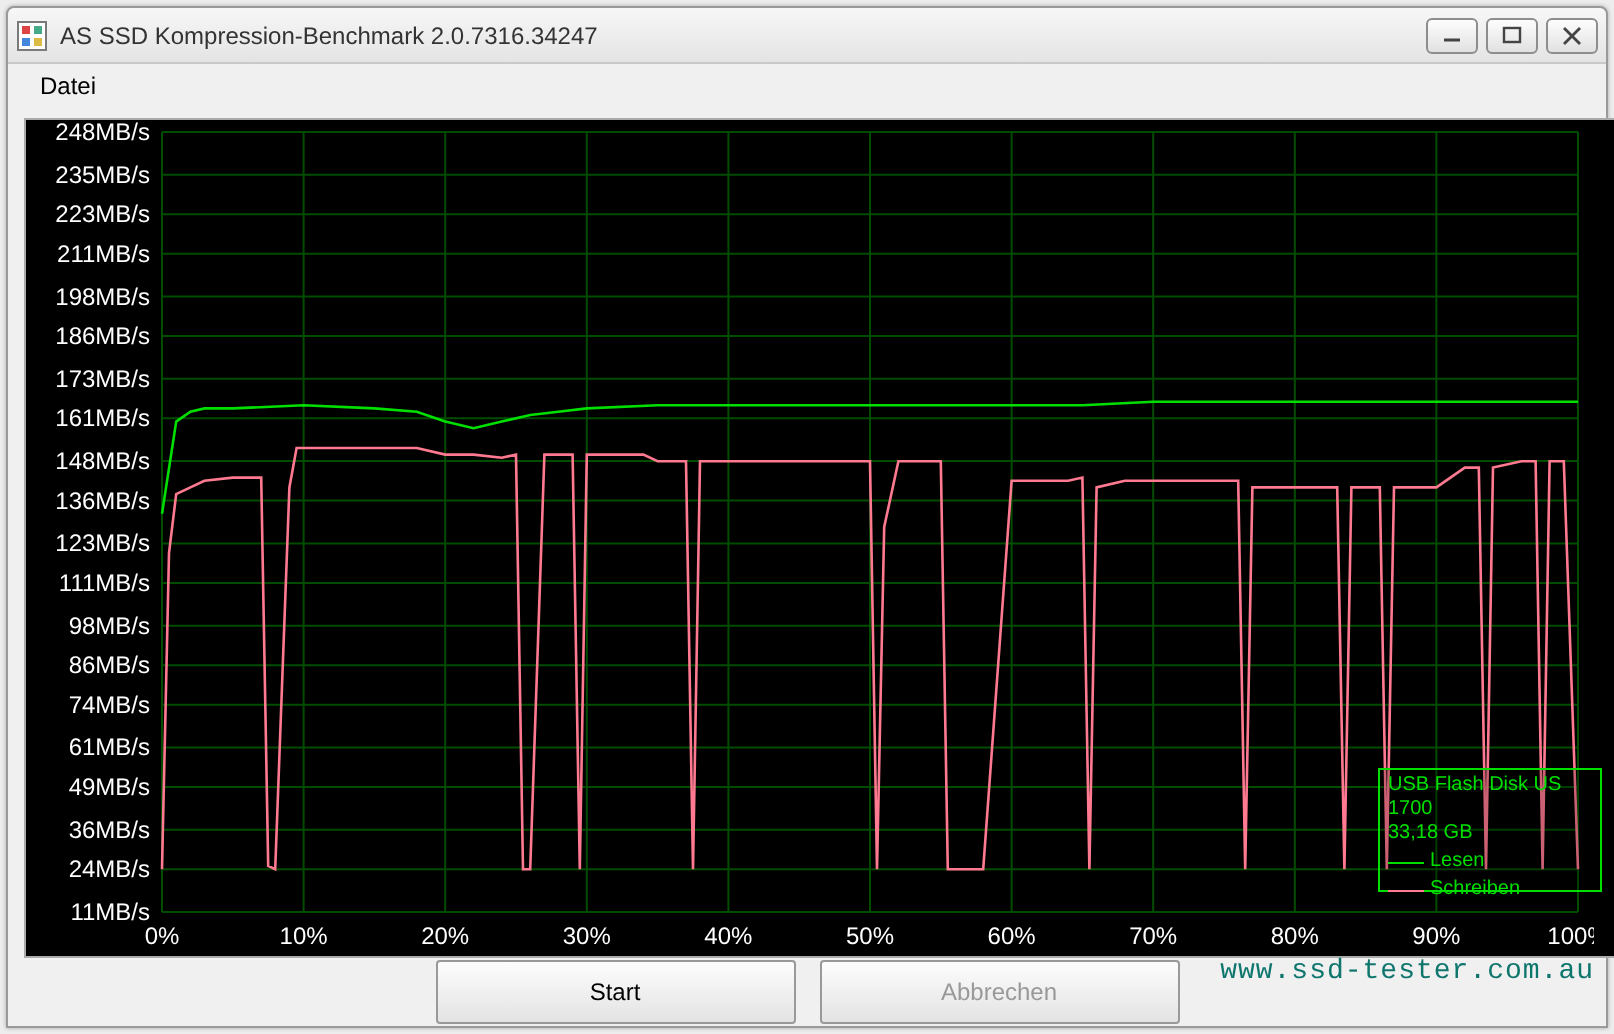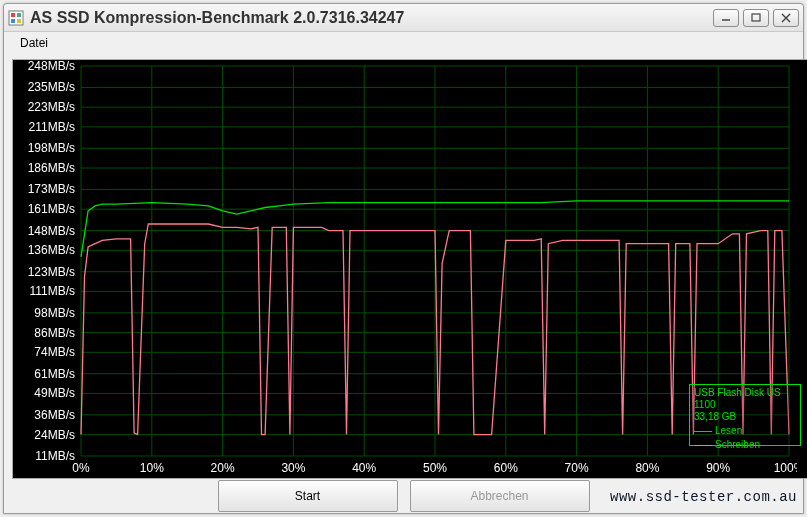--- a/index.html
+++ b/index.html
@@ -23,21 +23,21 @@
     background: linear-gradient(#f7f7f7,#e4e4e4);
     border-bottom: 1px solid #c9c9c9;
     display: flex; align-items: center;
     padding: 0 4px;
     border-radius: 4px 4px 0 0;
   }
   .titlebar .icon {
     width: 16px; height: 16px; margin-right: 6px;
     display: inline-block;
   }
-  .titlebar .title { flex: 1; color: #333; font-size: 16px; font-weight: bold; }
+  .titlebar .title { flex: 1; color: #333; font-size: 12px; }
   .winbtns { display: flex; gap: 4px; }
   .winbtn {
     width: 26px; height: 18px; border: 1px solid #8d8d8d; border-radius: 3px;
     background: linear-gradient(#fdfdfd,#e1e1e1);
     display: flex; align-items: center; justify-content: center;
     font-size: 9px; color: #444;
     cursor: pointer;
   }
   .menubar {
     height: 22px; padding: 0 8px;
@@ -74,22 +74,22 @@
     background: #f0f0f0;
   }
   .btn {
     width: 180px; height: 32px; border: 1px solid #999; border-radius: 2px;
     background: linear-gradient(#fdfdfd,#e3e3e3);
     font-size: 12px;
     cursor: pointer;
   }
   .btn.disabled { color: #999; cursor: default; }
   .watermark {
-    position: absolute; right: 10px; bottom: 12px;
-    color: #0f172a; font: 14px "Courier New", monospace;
+    position: absolute; right: 10px; bottom: 23px;
+    color: #0f766e; font: 14px "Courier New", monospace;
     letter-spacing: 0.5px;
     pointer-events: none;
   }
 </style>
 </head>
 <body>
 
 <div class="window">
 
   <div class="titlebar">
@@ -190,21 +190,21 @@
         <line x1="705.2" x2="705.2" y1="6" y2="396" class="grid"></line>
         <text x="705.2" y="412" class="x-tick">90%</text>
         <line x1="776" x2="776" y1="6" y2="396" class="grid"></line>
         <text x="776" y="412" class="x-tick">100%</text>
         <path d="M68.0 196.9 L75.1 150.8 L82.2 145.9 L89.2 144.2 L96.3 144.2 L103.4 144.2 L138.8 142.6 L174.2 144.2 L195.4 145.9 L209.6 150.8 L223.8 154.1 L237.9 150.8 L252.1 147.5 L266.2 145.9 L280.4 144.2 L315.8 142.6 L351.2 142.6 L386.6 142.6 L422.0 142.6 L457.4 142.6 L492.8 142.6 L528.2 142.6 L563.6 140.9 L599.0 140.9 L634.4 140.9 L669.8 140.9 L705.2 140.9 L740.6 140.9 L776.0 140.9 " fill="none" stroke="#00e000" stroke-width="1.3"></path>
         <path d="M68.0 374.6 L71.5 216.6 L75.1 187.0 L82.2 183.7 L89.2 180.4 L103.4 178.8 L117.6 178.8 L121.1 373.0 L124.6 374.6 L131.7 183.7 L135.3 164.0 L138.8 164.0 L153.0 164.0 L174.2 164.0 L195.4 164.0 L209.6 167.3 L223.8 167.3 L237.9 168.9 L245.0 167.3 L248.5 374.6 L252.1 374.6 L259.2 167.3 L273.3 167.3 L276.9 374.6 L280.4 167.3 L294.6 167.3 L308.7 167.3 L315.8 170.6 L322.9 170.6 L330.0 170.6 L333.5 374.6 L337.0 170.6 L351.2 170.6 L372.4 170.6 L393.7 170.6 L414.9 170.6 L422.0 170.6 L425.5 374.6 L429.1 203.5 L436.2 170.6 L443.2 170.6 L457.4 170.6 L460.9 374.6 L464.5 374.6 L471.6 374.6 L475.1 374.6 L478.6 374.6 L492.8 180.4 L507.0 180.4 L521.1 180.4 L528.2 178.8 L531.7 374.6 L535.3 183.7 L549.4 180.4 L563.6 180.4 L584.8 180.4 L599.0 180.4 L606.1 180.4 L609.6 374.6 L613.2 183.7 L627.3 183.7 L641.5 183.7 L655.6 183.7 L659.2 374.6 L662.7 183.7 L676.9 183.7 L680.4 374.6 L684.0 183.7 L691.0 183.7 L705.2 183.7 L719.4 173.8 L726.4 173.8 L730.0 374.6 L733.5 173.8 L747.7 170.6 L754.8 170.6 L758.3 374.6 L761.8 170.6 L768.9 170.6 L776.0 374.6 " fill="none" stroke="#ff7a90" stroke-width="1.3"></path>
       </svg>
 
     <div class="legend-box">
       <div>USB Flash Disk US</div>
-      <div>1100</div>
+      <div>1700</div>
       <div>33,18 GB</div>
       <div class="legend-line">
         <span class="legend-swatch" style="border-color:#00e000"></span>
         <span>Lesen</span>
       </div>
       <div class="legend-line">
         <span class="legend-swatch" style="border-color:#ff7a90"></span>
         <span>Schreiben</span>
       </div>
     </div>

